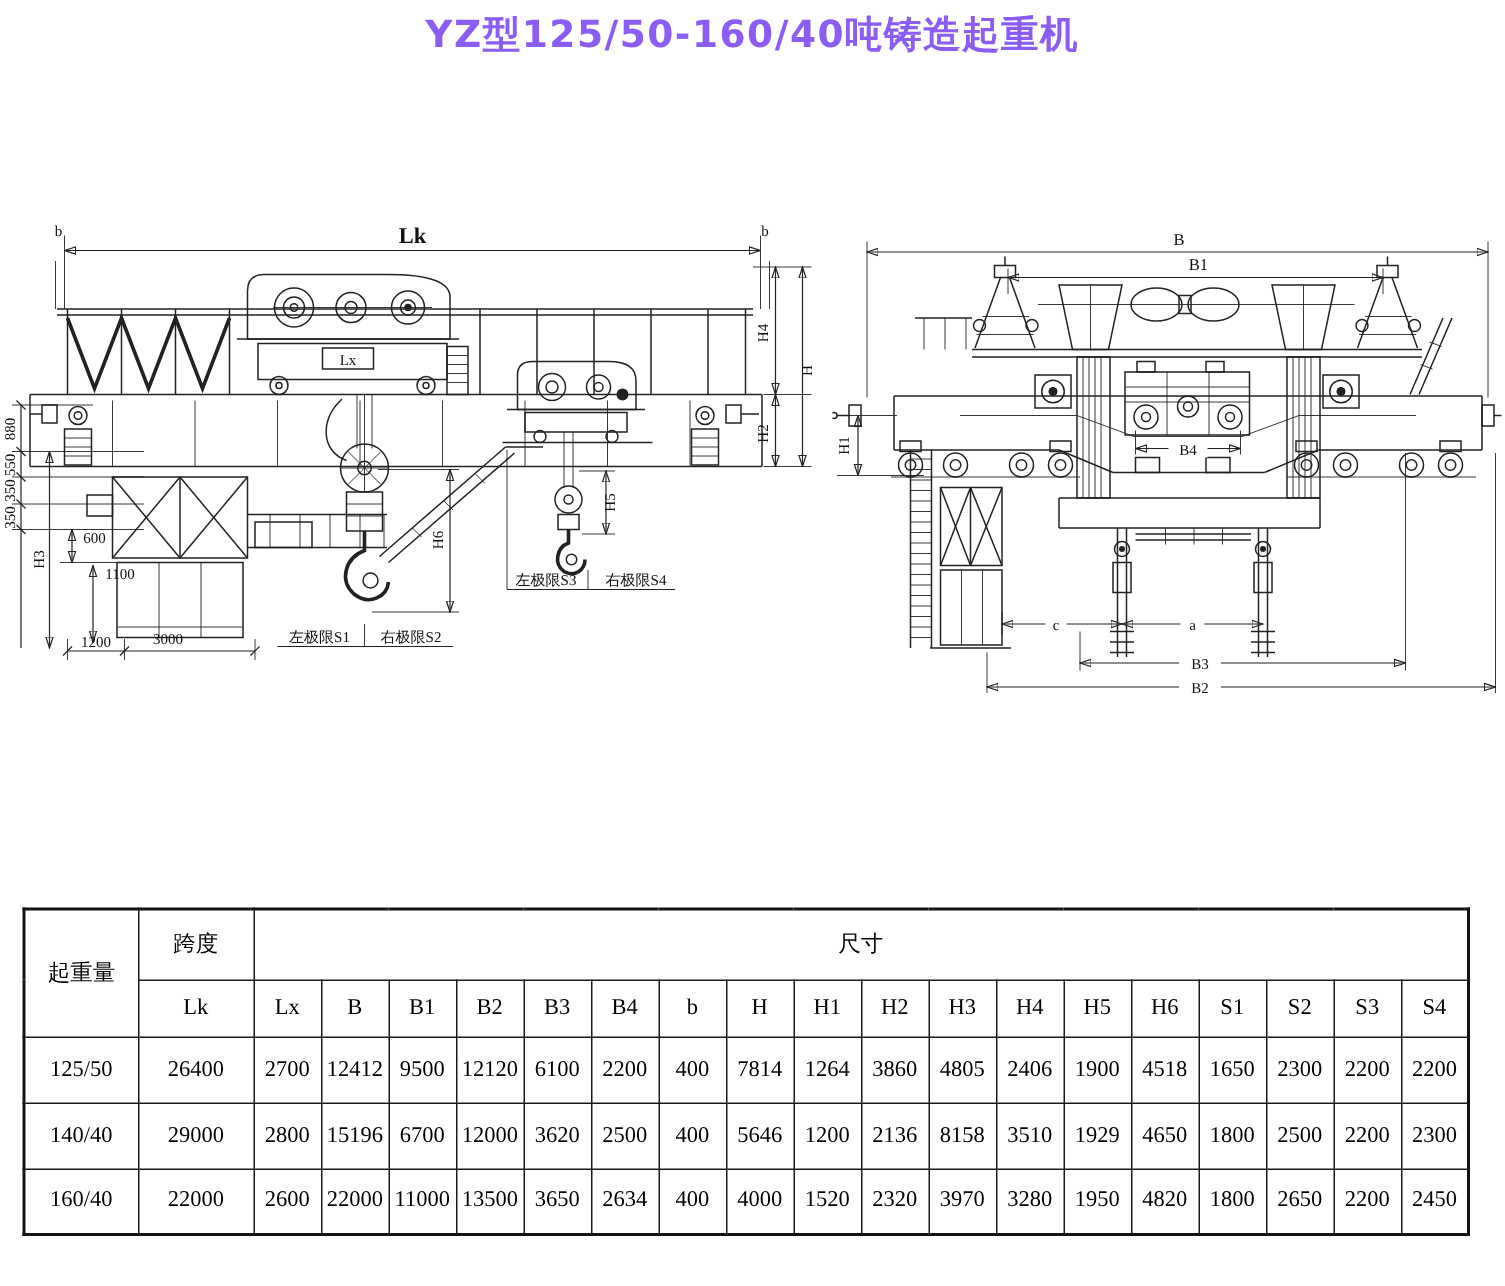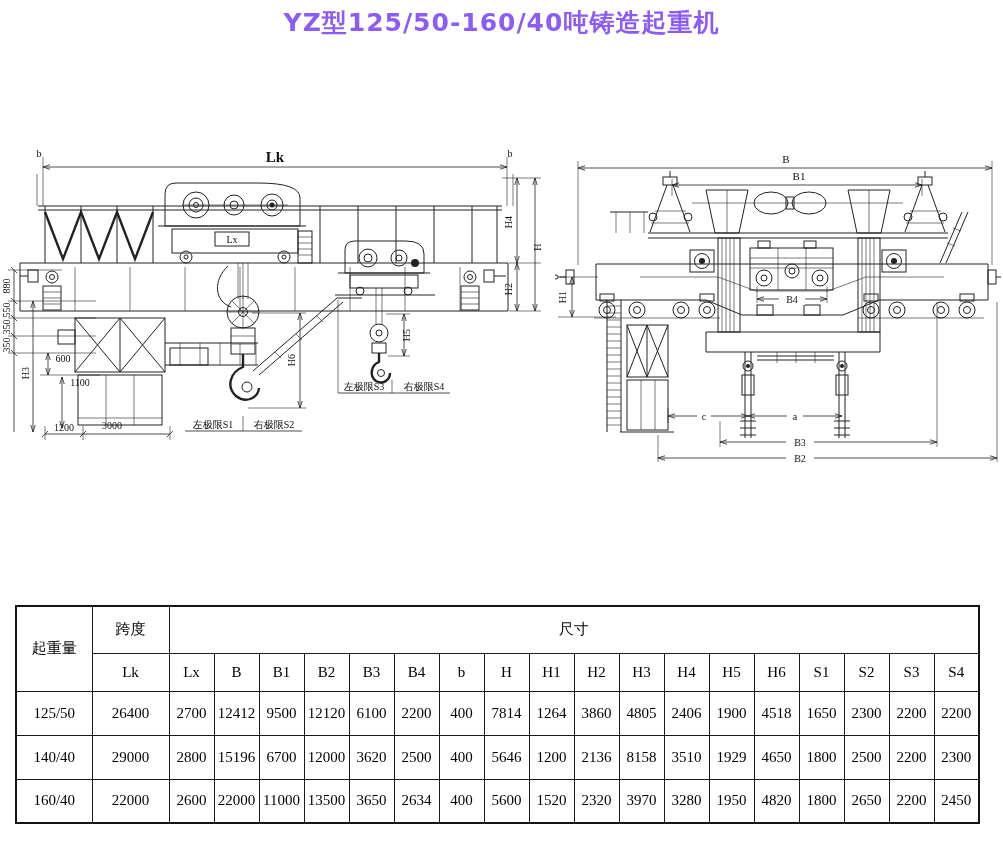--- a/index.html
+++ b/index.html
@@ -599,21 +599,21 @@
       <tr class="dr">
         <td>160/40</td>
         <td>22000</td>
         <td>2600</td>
         <td>22000</td>
         <td>11000</td>
         <td>13500</td>
         <td>3650</td>
         <td>2634</td>
         <td>400</td>
-        <td>5600</td>
+        <td>4000</td>
         <td>1520</td>
         <td>2320</td>
         <td>3970</td>
         <td>3280</td>
         <td>1950</td>
         <td>4820</td>
         <td>1800</td>
         <td>2650</td>
         <td>2200</td>
         <td>2450</td>

